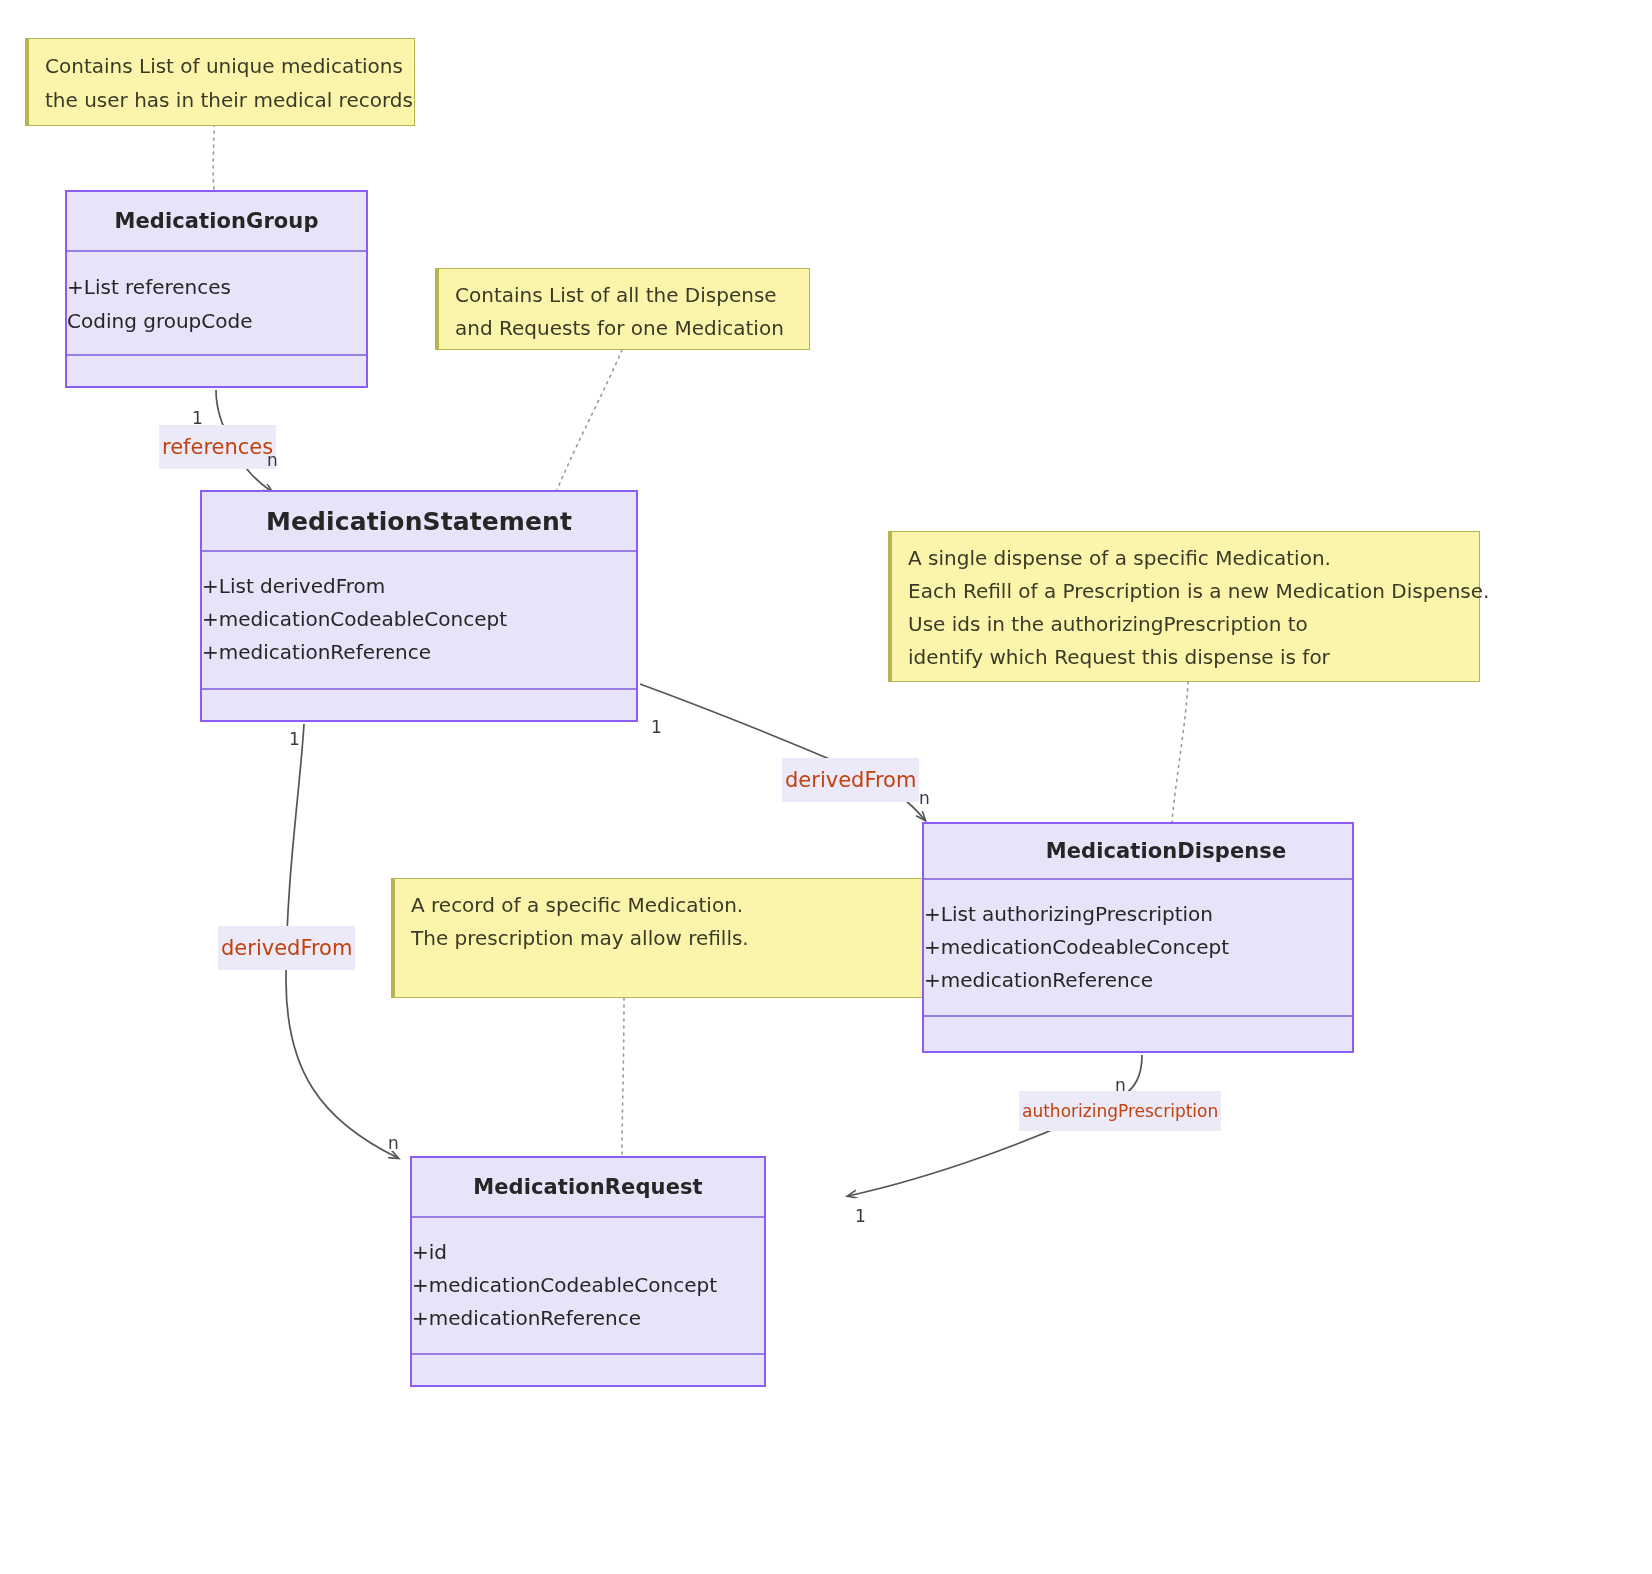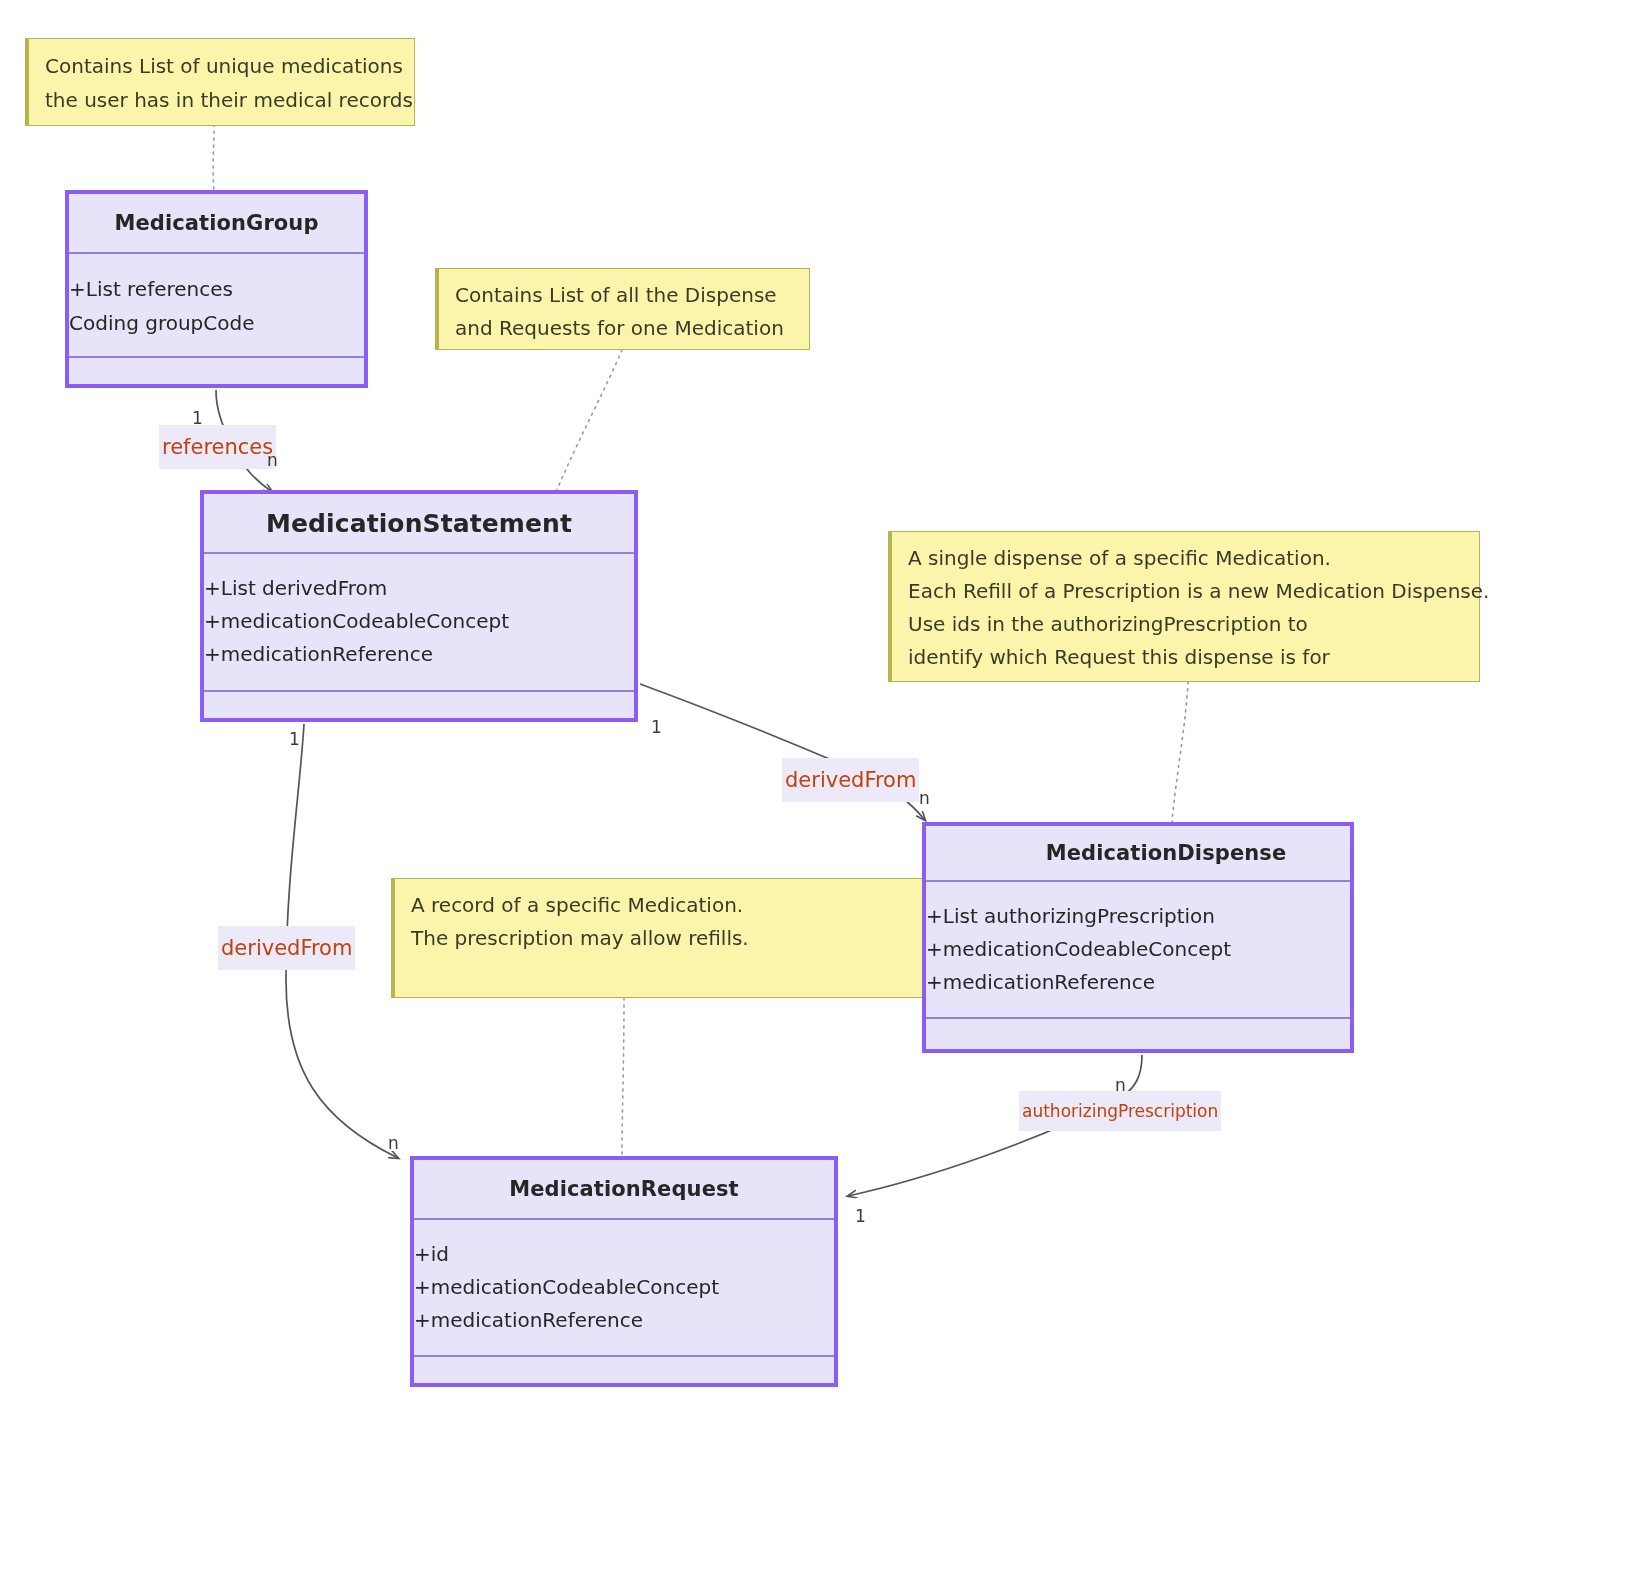--- a/index.html
+++ b/index.html
@@ -3,21 +3,21 @@
 <meta charset="utf-8">
 <style>
   html,body{margin:0;padding:0;background:#ffffff;}
   body{width:1652px;height:1574px;position:relative;
        font-family:"DejaVu Sans","Liberation Sans",sans-serif;
        -webkit-font-smoothing:antialiased;}
   #stage{position:absolute;left:0;top:0;width:1652px;height:1574px;overflow:hidden;background:#fff;}
 
   
   .cls{position:absolute;box-sizing:border-box;
-       background:#e7e3f9;border:4px solid #8b5cf6;}
+       background:#e7e3f9;border:2px solid #8b5cf6;}
   .cls .hdr{box-sizing:border-box;width:100%;
             display:flex;align-items:center;justify-content:center;
             font-weight:bold;color:#262626;letter-spacing:.1px;}
   .cls .sep{width:100%;height:2px;background:#9a7de0;}
   .cls .attrs{box-sizing:border-box;width:100%;padding:18px 0 14px 0;}
   .cls .attrs .a{color:#262626;white-space:nowrap;}
   .cls .foot{width:100%;}
 
   
   .note{position:absolute;box-sizing:border-box;
@@ -110,21 +110,21 @@
     <div class="sep"></div>
     <div class="attrs" style="height:135px;font-size:20px;line-height:33px;">
       <div class="a">+List authorizingPrescription</div>
       <div class="a">+medicationCodeableConcept</div>
       <div class="a">+medicationReference</div>
     </div>
     <div class="sep"></div>
     <div class="foot" style="height:32px;"></div>
   </div>
 
-  <div class="cls" style="left:410px;top:1156px;width:428px;height:231px;">
+  <div class="cls" style="left:410px;top:1156px;width:356px;height:231px;">
     <div class="hdr" style="height:58px;font-size:21px;">MedicationRequest</div>
     <div class="sep"></div>
     <div class="attrs" style="height:135px;font-size:20px;line-height:33px;">
       <div class="a">+id</div>
       <div class="a">+medicationCodeableConcept</div>
       <div class="a">+medicationReference</div>
     </div>
     <div class="sep"></div>
     <div class="foot" style="height:32px;"></div>
   </div>

